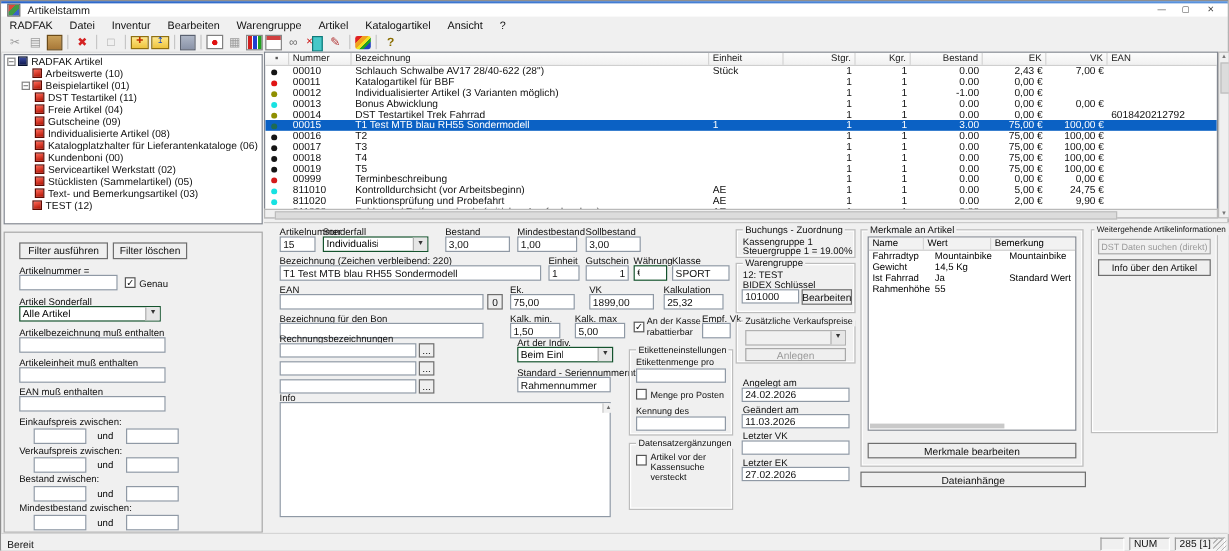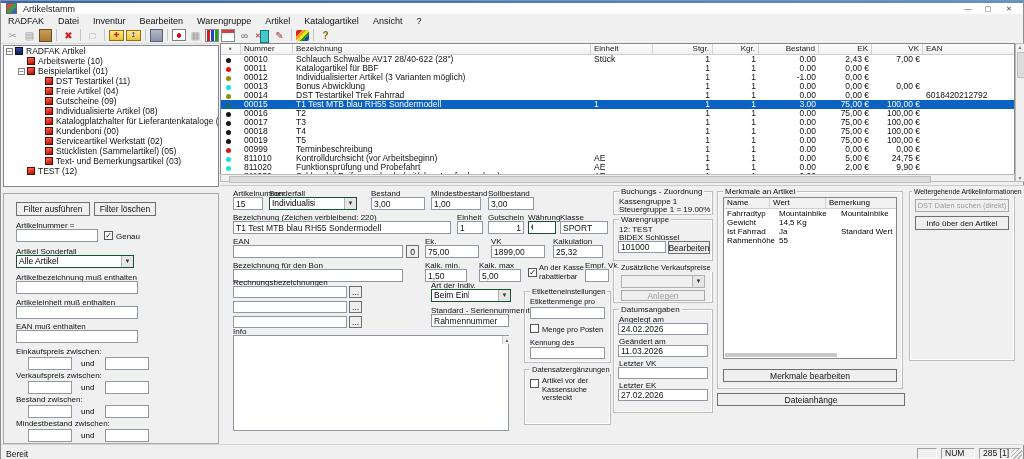--- a/index.html
+++ b/index.html
@@ -38,21 +38,21 @@
     background:linear-gradient(#d04040 0 3px,#ffffff 3px);}
   .labelx-icon{position:relative;font-size:7px;justify-content:flex-start;padding-left:1px;}
   .labelx-icon::after{content:"";position:absolute;right:1px;top:1px;width:7px;height:11px;
     background:#46c8c8;border:1px solid #107878;}
   .colors-icon{width:13px;height:11px;border-radius:2px;
     background:linear-gradient(135deg,#e02020 0 25%,#f0a020 25% 45%,#f0e020 45% 60%,#20a020 60% 75%,#2040c0 75%);}
   
   .treepanel{position:absolute;left:2px;top:44px;width:216px;height:142px;background:#fff;
     border:1px solid #828790;overflow:hidden;box-sizing:border-box;}
   .titem{display:flex;align-items:center;height:10px;font-size:8.5px;white-space:nowrap;color:#111;}
-  .lvl1{padding-left:2px;} .lvl2{padding-left:14px;} .lvl3{padding-left:32px;}
+  .lvl1{padding-left:2px;} .lvl2{padding-left:14px;} .lvl3{padding-left:16px;}
   .exp{width:7px;height:7px;box-sizing:border-box;border:1px solid #848484;background:#fff;
     font-size:8px;line-height:5px;text-align:center;margin-right:2px;flex:none;color:#333;}
   .exp:empty{visibility:hidden;}
   .nico{width:8px;height:8px;margin-right:3px;flex:none;}
   .root{background:linear-gradient(#3a4aa0,#101a50);border:1px solid #05102e;box-sizing:border-box;}
   .node{background:linear-gradient(160deg,#ff6a5a,#b01000);border:1px solid #5e0800;box-sizing:border-box;}
   
   .tablepanel{position:absolute;left:219px;top:42px;width:795px;height:139px;background:#fff;
     border:1px solid #828790;box-sizing:border-box;overflow:hidden;}
   .thead,.trow{display:flex;width:795px;}
@@ -699,23 +699,20 @@
 
   <div class="grp" style="left:612px;top:266px;width:100px;height:36px;">
     <span class="glabel dis" style="font-size:7.5px;border:none;">Zusätzliche Verkaufspreise</span>
   </div>
   <div class="dd" style="left:620px;top:274px;width:84px;background:#f0f0f0;border-color:#b0b0b0;">
     <span class="txt"></span>
       <span class="da">▼</span>
   </div>
   <div class="btn dis" style="left:620px;top:289px;width:84px;height:11px;">Anlegen</div>
 
-  <div class="grp" style="left:612px;top:308px;width:100px;height:104px;">
-    <span class="glabel">Datumsangaben</span>
-  </div>
   <div class="lb" style="left:618px;top:314px;">Angelegt am</div>
   <input class="inp" style="left: 617px; top: 322px; width: 90px; height: 12px;" value="24.02.2026">
   <div class="lb" style="left:618px;top:336px;">Geändert am</div>
   <input class="inp" style="left: 617px; top: 344px; width: 90px; height: 12px;" value="11.03.2026">
   <div class="lb" style="left:618px;top:358px;">Letzter VK</div>
   <input class="inp" style="left: 617px; top: 366px; width: 90px; height: 12px;" value="">
   <div class="lb" style="left:618px;top:380px;">Letzter EK</div>
   <input class="inp" style="left: 617px; top: 388px; width: 90px; height: 12px;" value="27.02.2026">
 
   <div class="grp" style="left:716px;top:190px;width:186px;height:198px;">

